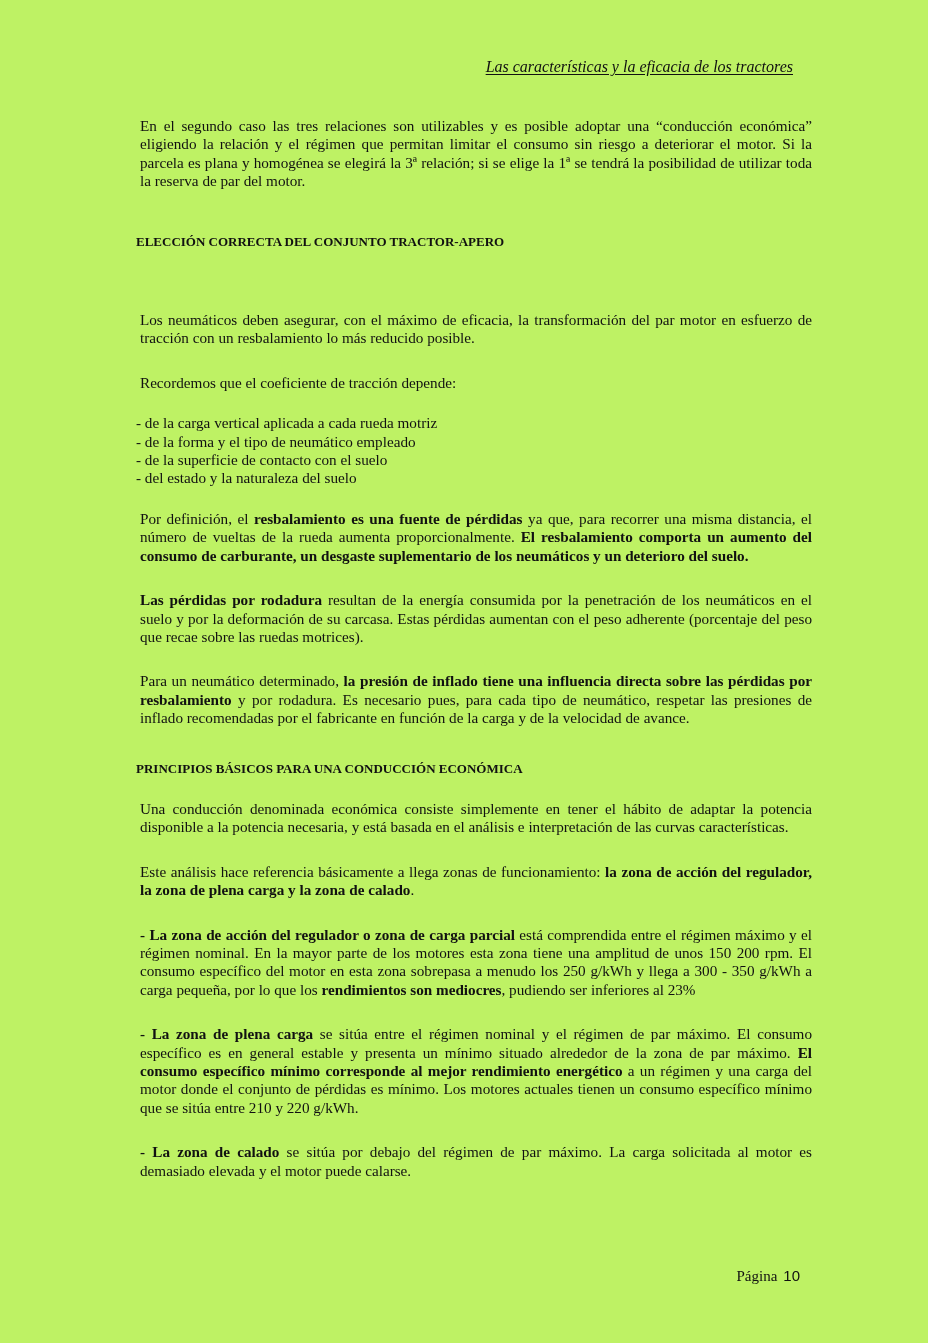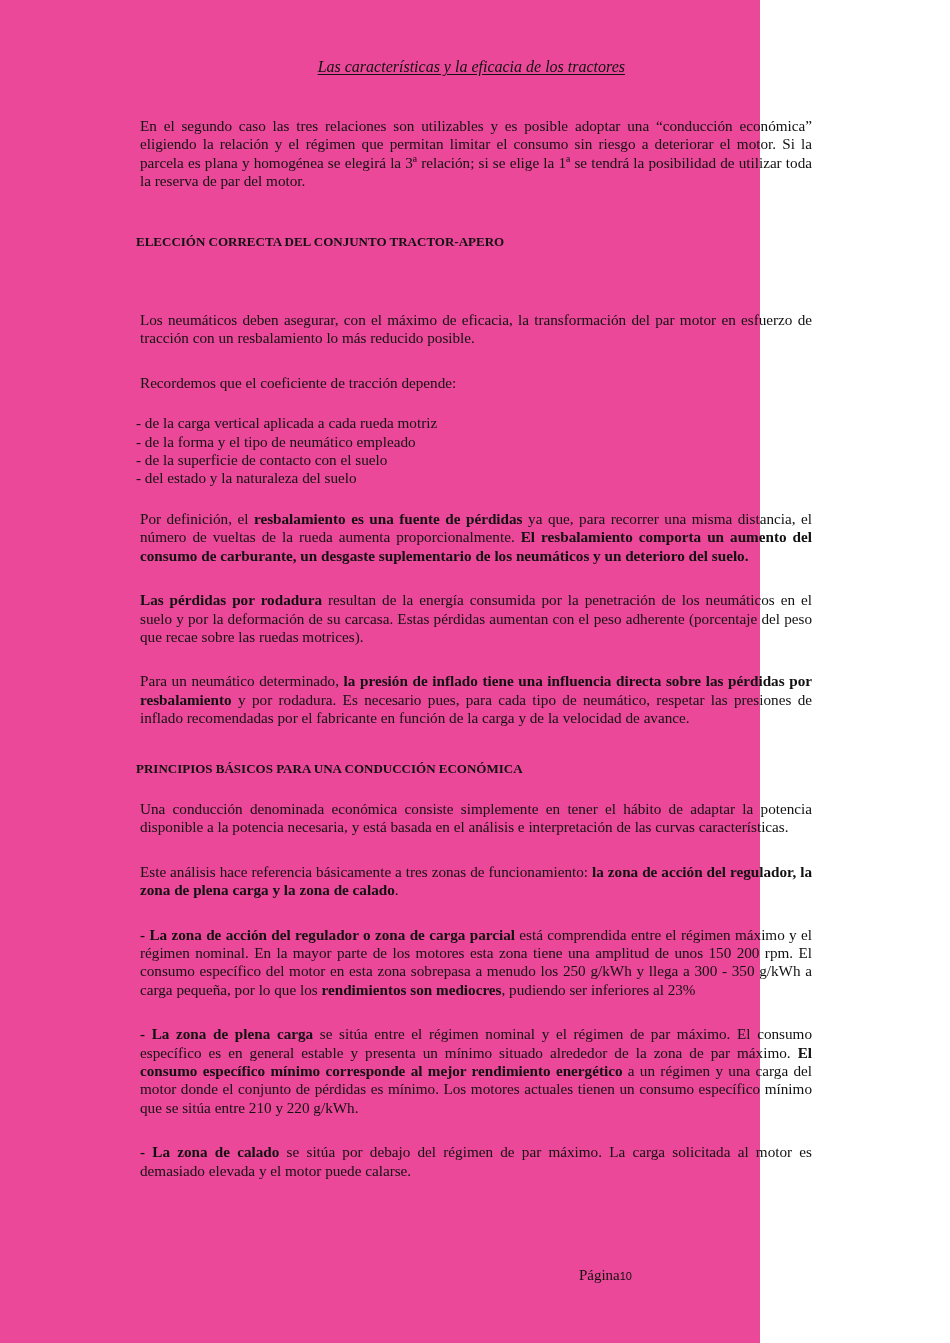--- a/index.html
+++ b/index.html
@@ -1,30 +1,30 @@
 <!DOCTYPE html>
 <html><head>
 <meta charset="utf-8">
 <style>
   html, body { margin: 0; padding: 0; background: #ffffff; }
   body { width: 950px; height: 1343px; position: relative; overflow: hidden;
          font-family: "Liberation Serif", "DejaVu Serif", serif; color: #111; }
-  .page { position: absolute; left: 0; top: 0; width: 760px; height: 1343px; background: #ec4899; }
+  .page { position: absolute; left: 0; top: 0; width: 928px; height: 1343px; background: #bef264; }
   .header { position: absolute; right: 135px; top: 58px; font-style: italic; font-size: 16px;
             text-decoration: underline; text-underline-offset: 2px; }
   .body { position: absolute; left: 136px; top: 113px; width: 680px; font-size: 15.2px; line-height: 18.4px; }
   .p { margin: 4px; text-align: justify; }
   .h { margin: 0; font-weight: bold; font-size: 13px; }
   .li { margin: 0; }
   .gap-s { height: 18px; }
   .gap-m { height: 28px; }
   .gap-l { height: 38px; }
   b { font-weight: bold; }
   .footer { position: absolute; right: 128px; top: 1267px; font-size: 15px; }
-  .footer .num { font-family: "Liberation Sans", sans-serif; font-size: 11px; }
+  .footer .num { font-family: "Liberation Sans", sans-serif; font-size: 15px; margin-left: 6px; }
 </style>
 </head>
 <body>
 
 <div class="page">
 
   <div class="header">Las características y la eficacia de los tractores</div>
 
   <div class="body">
 
@@ -56,21 +56,21 @@
 
     <p class="p"><span>Para un neumático determinado, </span><b>la presión de inflado tiene una influencia directa sobre las pérdidas por resbalamiento</b><span> y por rodadura. Es necesario pues, para cada tipo de neumático, respetar las presiones de inflado recomendadas por el fabricante en función de la carga y de la velocidad de avance.</span></p>
 
     <div class="gap-m"></div>
     <p class="h">PRINCIPIOS BÁSICOS PARA UNA CONDUCCIÓN ECONÓMICA</p>
     <div class="gap-s"></div>
 
     <p class="p">Una conducción denominada económica consiste simplemente en tener el hábito de adaptar la potencia disponible a la potencia necesaria, y está basada en el análisis e interpretación de las curvas características.</p>
     <div class="gap-s"></div>
 
-    <p class="p"><span>Este análisis hace referencia básicamente a tres zonas de funcionamiento: </span><b>la zona de acción del regulador, la zona de plena carga y la zona de calado</b><span>.</span></p>
+    <p class="p"><span>Este análisis hace referencia básicamente a llega zonas de funcionamiento: </span><b>la zona de acción del regulador, la zona de plena carga y la zona de calado</b><span>.</span></p>
     <div class="gap-s"></div>
 
     <p class="p"><b>- La zona de acción del regulador o zona de carga parcial</b><span> está comprendida entre el régimen máximo y el régimen nominal. En la mayor parte de los motores esta zona tiene una amplitud de unos 150 200 rpm. El consumo específico del motor en esta zona sobrepasa a menudo los 250 g/kWh y llega a 300 - 350 g/kWh a carga pequeña, por lo que los </span><b>rendimientos son mediocres</b><span>, pudiendo ser inferiores al 23%</span></p>
     <div class="gap-s"></div>
 
     <p class="p"><b>- La zona de plena carga</b><span> se sitúa entre el régimen nominal y el régimen de par máximo. El consumo específico es en general estable y presenta un mínimo situado alrededor de la zona de par máximo. </span><b>El consumo específico mínimo corresponde al mejor rendimiento energético</b><span> a un régimen y una carga del motor donde el conjunto de pérdidas es mínimo. Los motores actuales tienen un consumo específico mínimo que se sitúa entre 210 y 220 g/kWh.</span></p>
     <div class="gap-s"></div>
 
     <p class="p"><b>- La zona de calado</b><span> se sitúa por debajo del régimen de par máximo. La carga solicitada al motor es demasiado elevada y el motor puede calarse.</span></p>
   </div>

